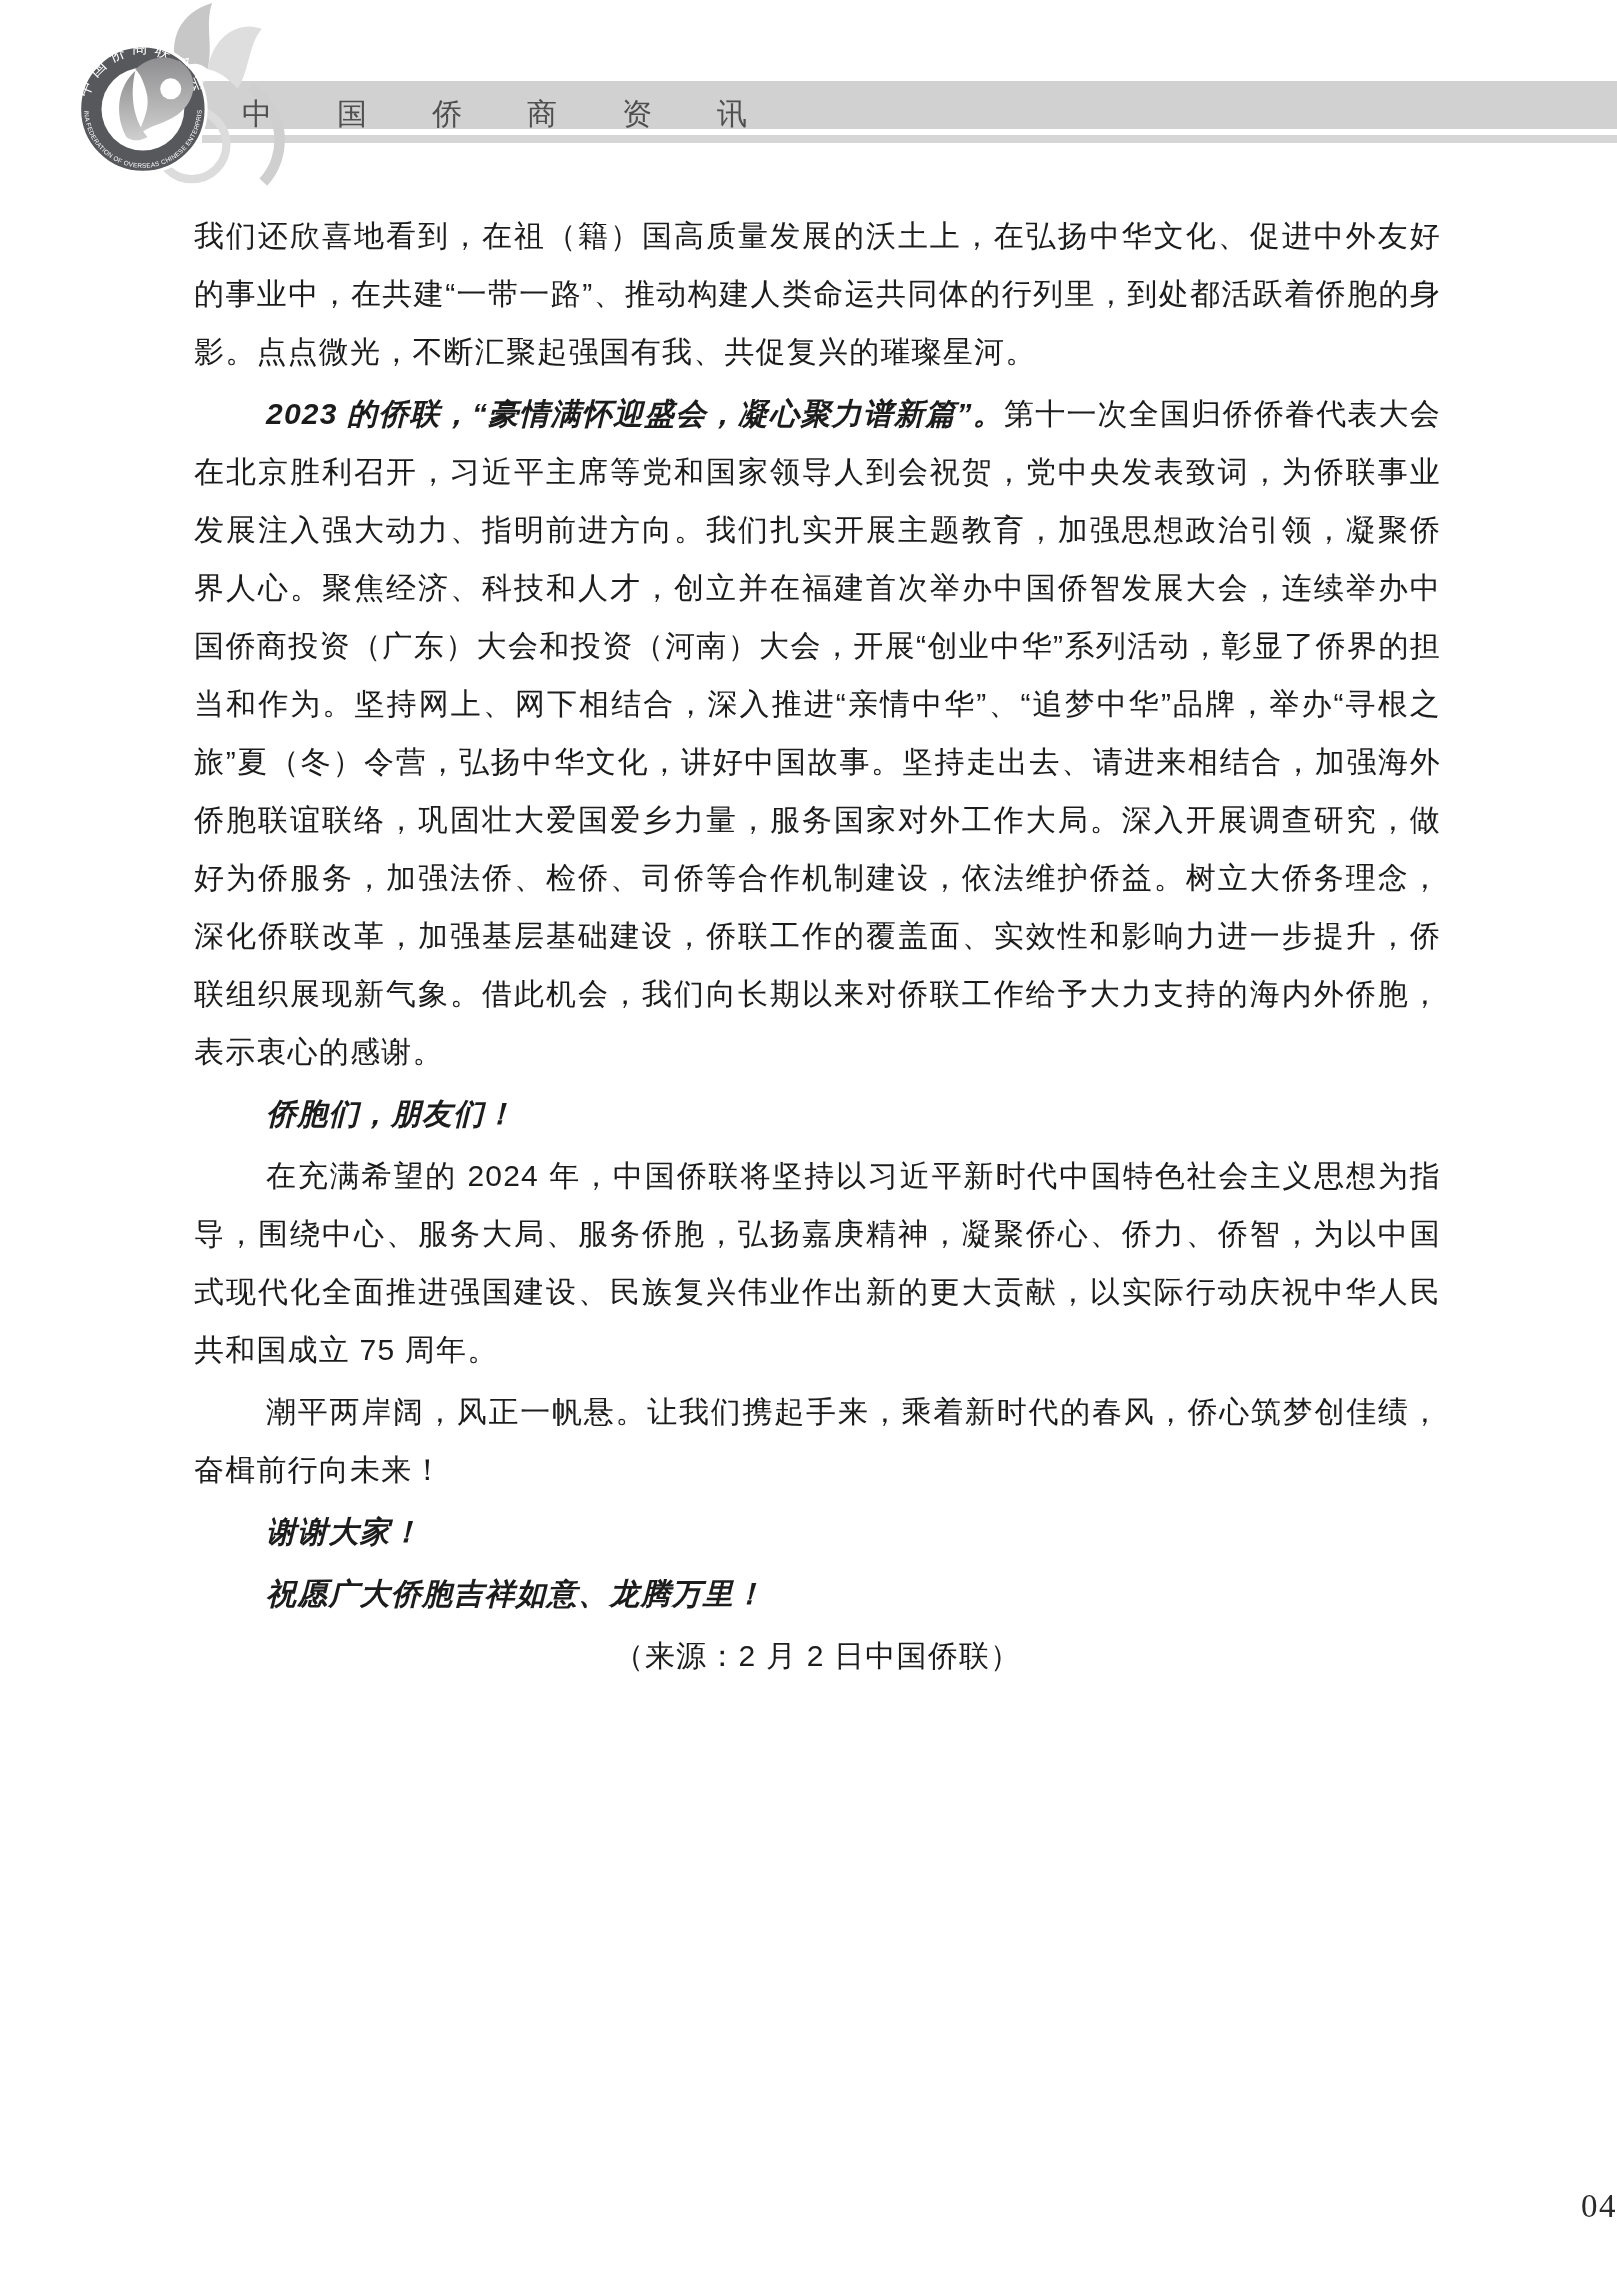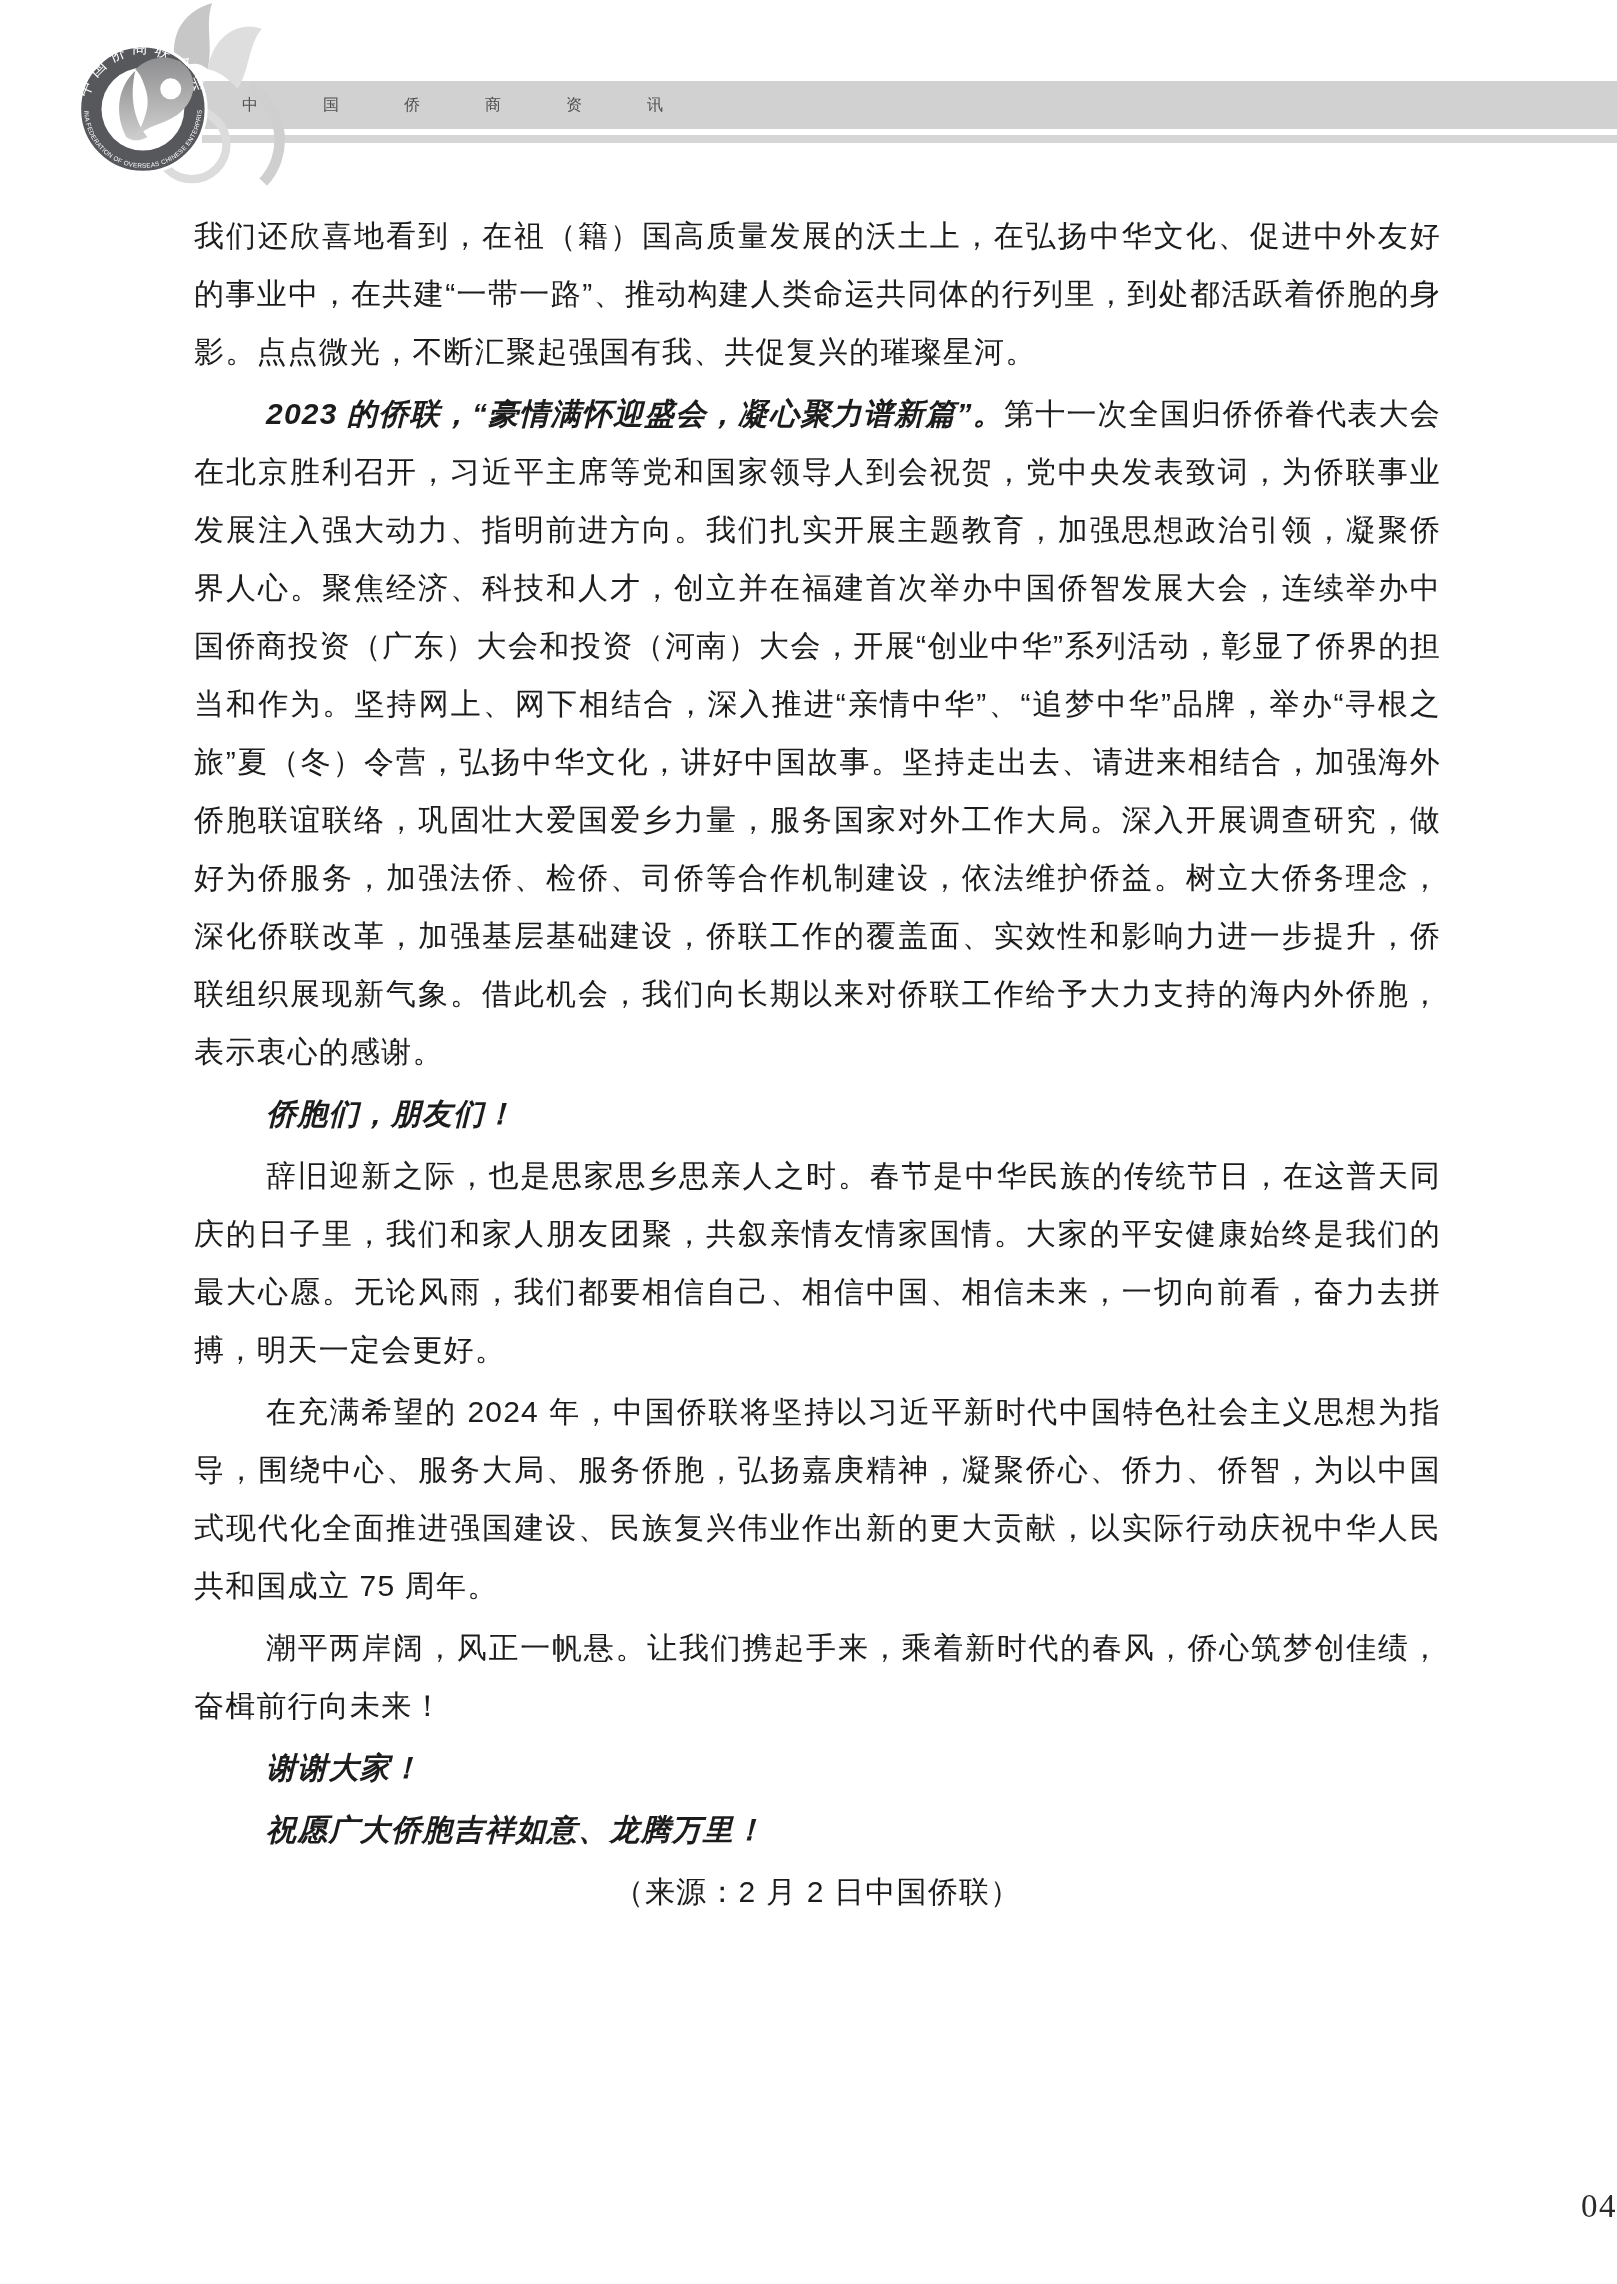--- a/index.html
+++ b/index.html
@@ -5,22 +5,22 @@
   html,body{margin:0;padding:0;}
   body{
     width:1617px;height:2284px;position:relative;background:#ffffff;
     font-family:"Liberation Sans","DejaVu Sans",sans-serif;
     overflow:hidden;
   }
   
   .band{position:absolute;left:202px;right:0;top:81px;height:48px;background:#d1d1d1;z-index:1;}
   .strip{position:absolute;left:202px;right:0;top:135px;height:7.5px;background:#d6d6d6;z-index:1;}
   .masthead{
-    position:absolute;left:242px;top:81px;height:48px;line-height:48px;
-    font-size:16px;letter-spacing:65px;color:#4f4f4f;white-space:nowrap;z-index:3;
+    position:absolute;left:242px;top:90px;height:48px;line-height:48px;
+    font-size:30px;letter-spacing:65px;color:#4f4f4f;white-space:nowrap;z-index:3;
   }
   .logo-wrap{position:absolute;left:30px;top:0;width:301px;height:207px;z-index:2;}
   
   .content{
     position:absolute;left:190px;top:203px;width:1255px;
     color:#1c1c1c;font-size:30px;line-height:58px;
     text-align:justify;letter-spacing:1.2px;
   }
   .para{margin:4px;padding:0;text-indent:0;}
   .para.indent{text-indent:72px;}
@@ -69,21 +69,20 @@
     <path d="M 128,182 C 112,152 116,116 140,94 C 132,128 138,160 156,182 C 146,188 136,188 128,182 Z" fill="url(#gfl)"></path>
     <path d="M 140,92 C 168,66 208,74 216,104 C 222,128 206,152 178,162 C 162,168 150,172 142,182 C 154,154 160,140 154,120 C 150,106 146,98 140,92 Z" fill="url(#gfl)"></path>
     <circle cx="187" cy="118" r="14" fill="#ffffff"></circle>
   </svg>
 </div>
 
 <div class="content">
   <p class="para"><b></b><span>我们还欣喜地看到，在祖（籍）国高质量发展的沃土上，在弘扬中华文化、促进中外友好的事业中，在共建“一带一路”、推动构建人类命运共同体的行列里，到处都活跃着侨胞的身影。点点微光，不断汇聚起强国有我、共促复兴的璀璨星河。</span></p>
   <p class="para indent"><b>2023 的侨联，“豪情满怀迎盛会，凝心聚力谱新篇”。</b><span>第十一次全国归侨侨眷代表大会在北京胜利召开，习近平主席等党和国家领导人到会祝贺，党中央发表致词，为侨联事业发展注入强大动力、指明前进方向。我们扎实开展主题教育，加强思想政治引领，凝聚侨界人心。聚焦经济、科技和人才，创立并在福建首次举办中国侨智发展大会，连续举办中国侨商投资（广东）大会和投资（河南）大会，开展“创业中华”系列活动，彰显了侨界的担当和作为。坚持网上、网下相结合，深入推进“亲情中华”、“追梦中华”品牌，举办“寻根之旅”夏（冬）令营，弘扬中华文化，讲好中国故事。坚持走出去、请进来相结合，加强海外侨胞联谊联络，巩固壮大爱国爱乡力量，服务国家对外工作大局。深入开展调查研究，做好为侨服务，加强法侨、检侨、司侨等合作机制建设，依法维护侨益。树立大侨务理念，深化侨联改革，加强基层基础建设，侨联工作的覆盖面、实效性和影响力进一步提升，侨联组织展现新气象。借此机会，我们向长期以来对侨联工作给予大力支持的海内外侨胞，表示衷心的感谢。</span></p>
   <p class="para indent"><b>侨胞们，朋友们！</b><span></span></p>
-  <p class="para indent"><b></b><span>辞旧迎新之际，也是思家思乡思亲人之时。春节是中华民族的传统节日，在这普天同庆的日子里，我们和家人朋友团聚，共叙亲情友情家国情。大家的平安健康始终是我们的最大心愿。无论风雨，我们都要相信自己、相信中国、相信未来，一切向前看，奋力去拼搏，明天一定会更好。</span></p>
   <p class="para indent"><b></b><span>在充满希望的 2024 年，中国侨联将坚持以习近平新时代中国特色社会主义思想为指导，围绕中心、服务大局、服务侨胞，弘扬嘉庚精神，凝聚侨心、侨力、侨智，为以中国式现代化全面推进强国建设、民族复兴伟业作出新的更大贡献，以实际行动庆祝中华人民共和国成立 75 周年。</span></p>
   <p class="para indent"><b></b><span>潮平两岸阔，风正一帆悬。让我们携起手来，乘着新时代的春风，侨心筑梦创佳绩，奋楫前行向未来！</span></p>
   <p class="para indent"><b>谢谢大家！</b><span></span></p>
   <p class="para indent"><b>祝愿广大侨胞吉祥如意、龙腾万里！</b><span></span></p>
   <p class="para source">（来源：2 月 2 日中国侨联）</p>
 </div>
 
 <div class="pagenum">04</div>
 
 

